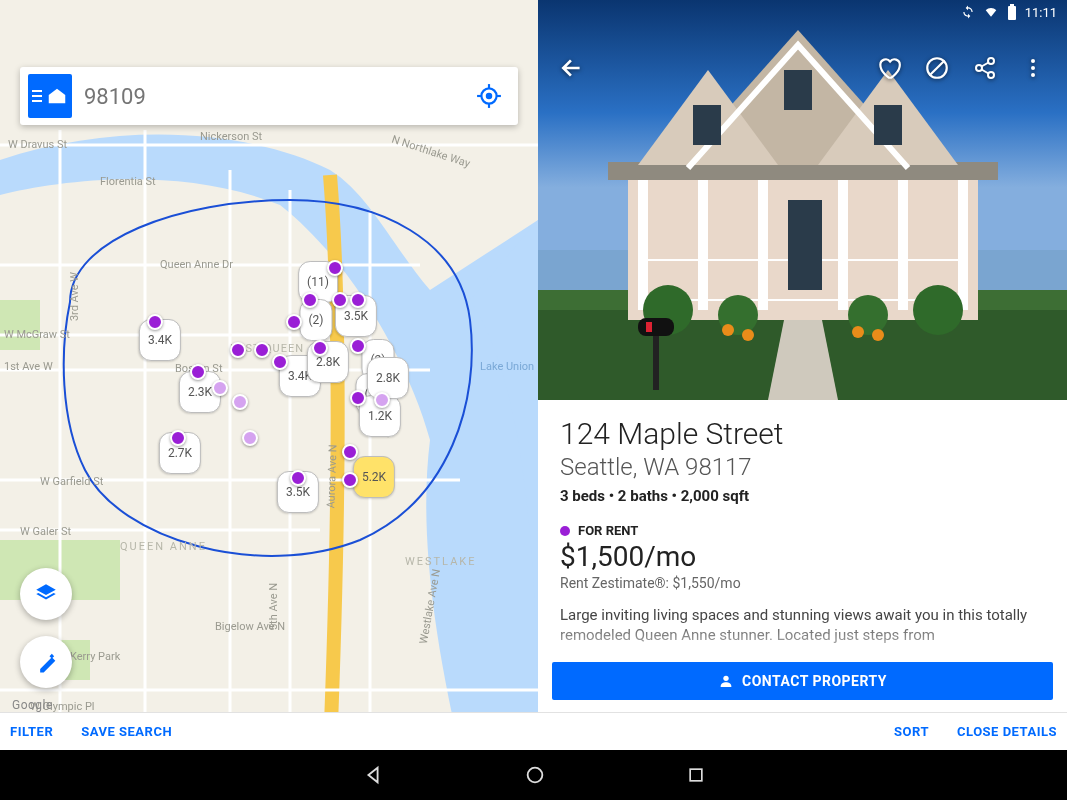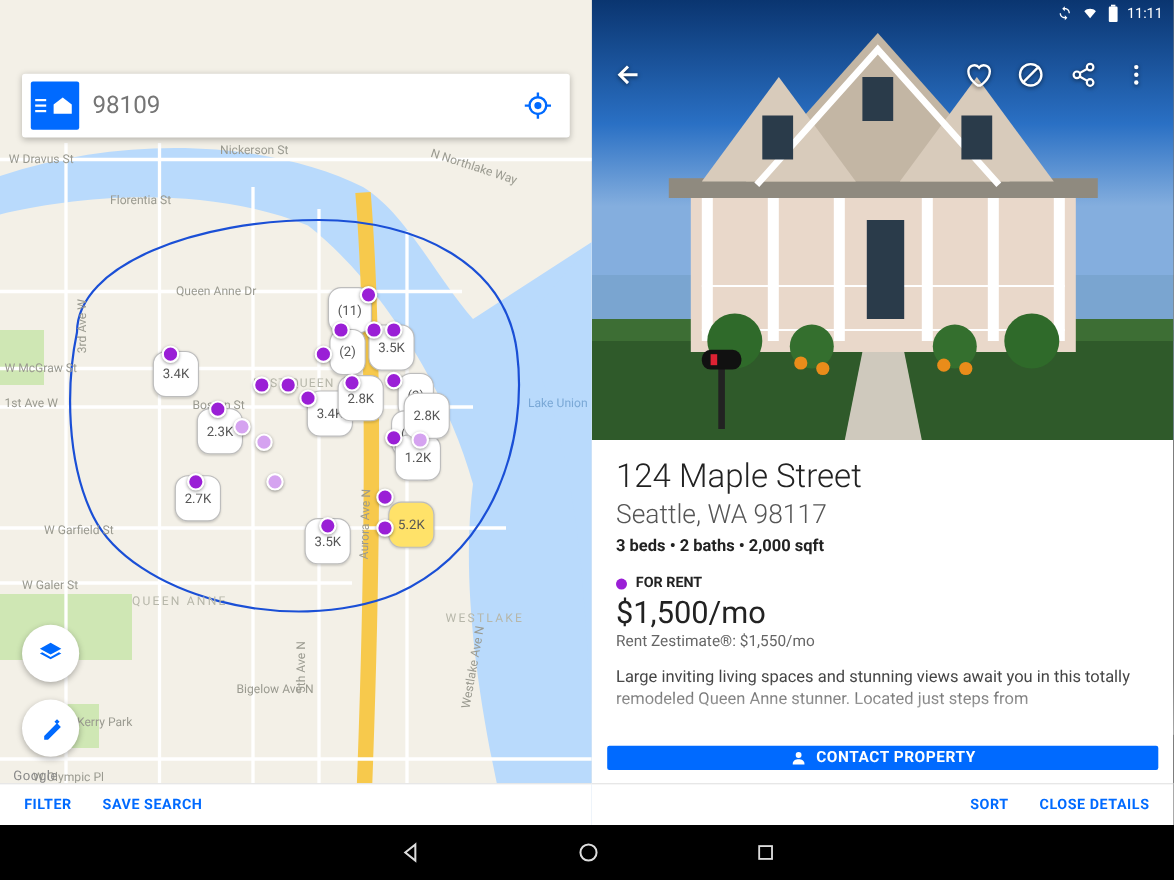--- a/index.html
+++ b/index.html
@@ -44,21 +44,21 @@
   
   .fab { position: absolute; width: 52px; height: 52px; border-radius: 50%; background: #fff;
          box-shadow: 0 2px 6px rgba(0,0,0,.3); display:flex; align-items:center; justify-content:center;}
   .fab-layers { left: 20px; bottom: 130px; color:#006aff; }
   .fab-draw   { left: 20px; bottom: 62px;  color:#006aff; }
 
   .google-mark { position:absolute; left:12px; bottom:38px; font-size:12px; color:#888; letter-spacing:.5px;}
   .pane-bottom {
     position: absolute; left: 0; right: 0; bottom: 0; height: 38px;
     background: #fff; border-top: 1px solid #e2e2e2;
-    display: flex; align-items: center; gap: 28px; padding: 0 22px;
+    display: flex; align-items: center; gap: 28px; padding: 0 10px;
     font-size: 13px; font-weight: 700; color: #006aff; letter-spacing: .5px;
   }
   .detail-pane .pane-bottom { justify-content: flex-end; }
 
   
   .status-bar {
     position: absolute; top: 0; left: 0; right: 0; height: 24px;
     display: flex; justify-content: flex-end; align-items: center;
     padding: 0 10px; color: #fff; font-size: 13px; gap: 8px; z-index: 20;
   }
@@ -87,21 +87,21 @@
   .rent-row .dot { width:10px; height:10px; border-radius:50%; background:#9a1fd6;}
   .price { font-size: 28px; font-weight: 400; color:#222; margin-top:2px;}
   .zest  { font-size: 14px; color:#666; margin-top: 2px;}
   .desc  { font-size: 15px; color:#444; margin-top: 14px; line-height: 1.35;}
   .fadeout {
     position: absolute; left: 0; right: 0; bottom: 82px; height: 50px;
     background: linear-gradient(rgba(255,255,255,0), #fff);
   }
 
   .contact-btn {
-    position: absolute; left: 14px; right: 14px; bottom: 50px; height: 22px;
+    position: absolute; left: 14px; right: 14px; bottom: 50px; height: 38px;
     background: #006aff; color: #fff; display:flex; align-items:center; justify-content:center;
     gap: 8px; font-size: 14px; font-weight: 700; letter-spacing: .5px; border-radius: 2px;
   }
 
   
   .nav-bar {
     position: absolute; left: 0; right: 0; bottom: 0; height: 50px;
     background: #000; display: flex; align-items: center; justify-content: center; gap: 140px;
     color: #ddd;
   }

